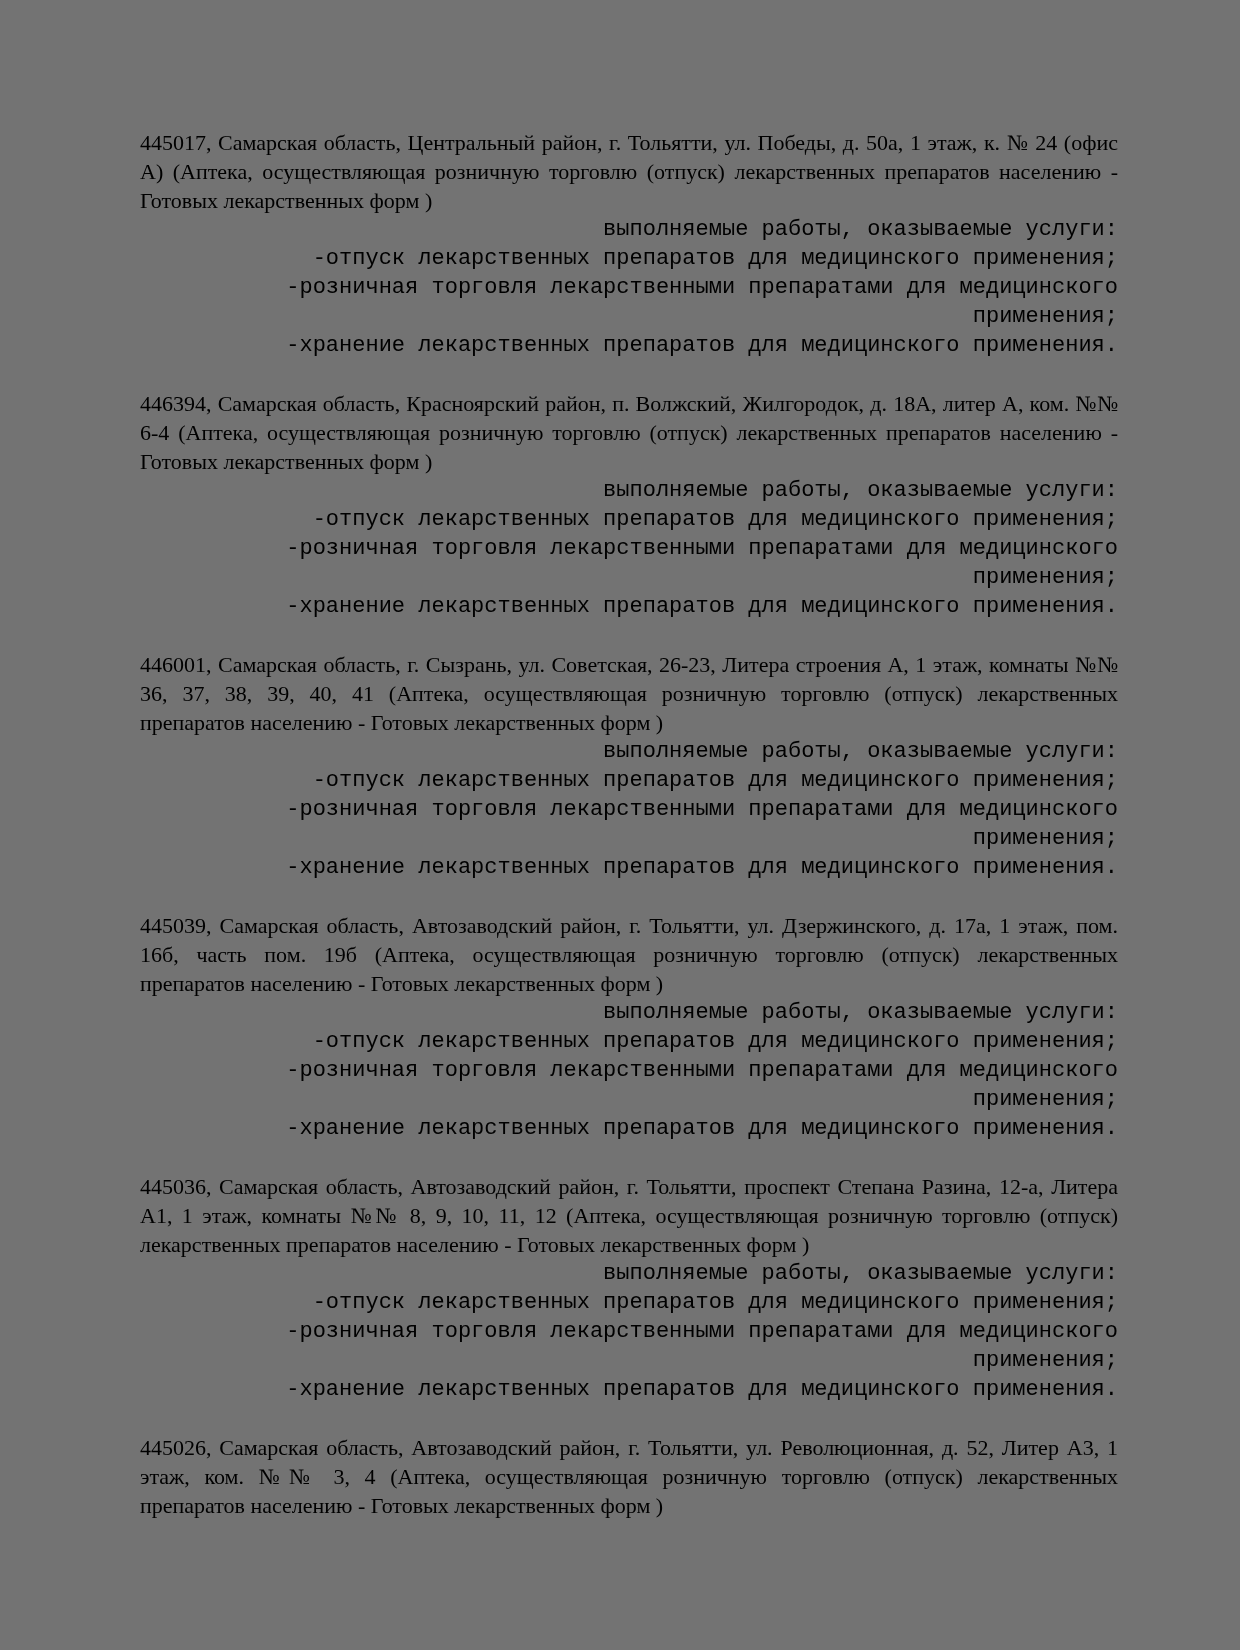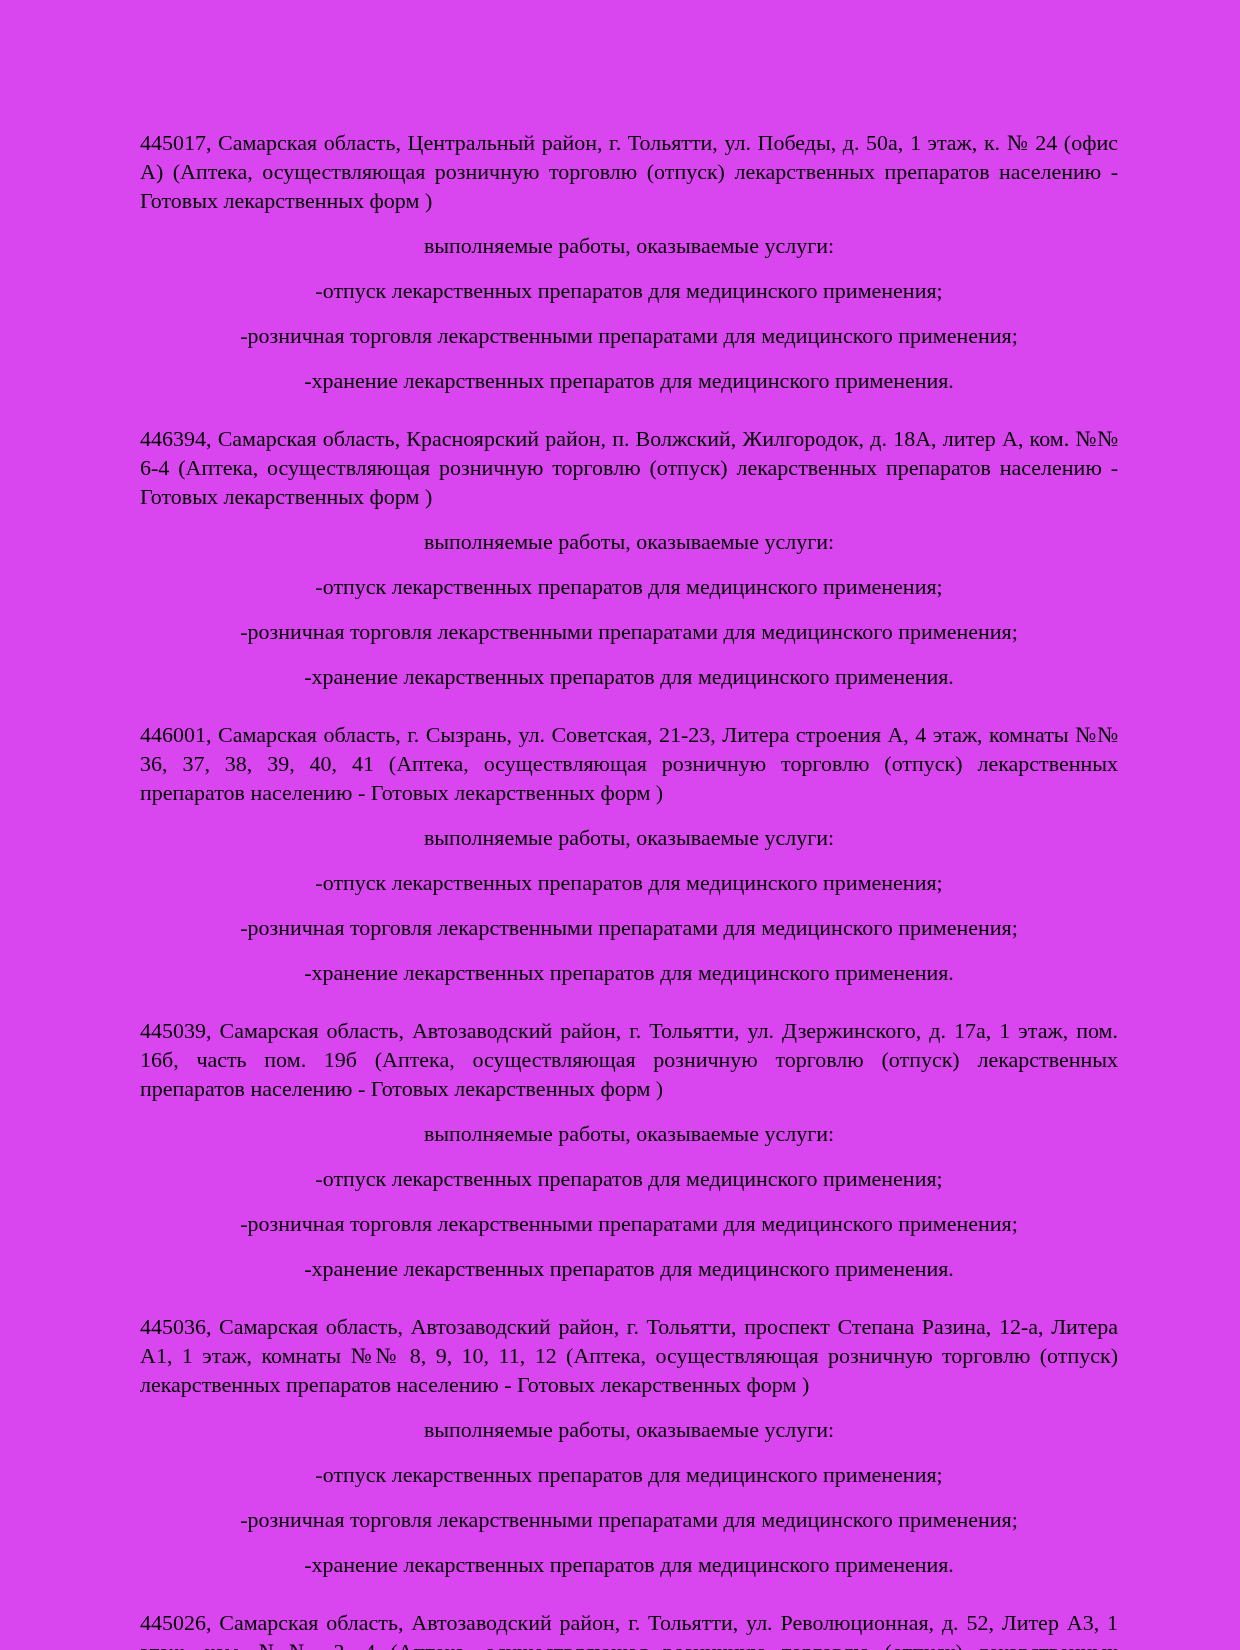--- a/index.html
+++ b/index.html
@@ -14,30 +14,31 @@
   }
   .page {
     box-sizing: border-box;
     width: 1240px;
     height: 1650px;
     padding: 128px 122px 0 140px;
     font-family: "Liberation Serif", "DejaVu Serif", serif;
     font-size: 22px;
     line-height: 29px;
     color: #000000;
-    background: #d946ef;
+    background: #737373;
   }
   .block { margin: 0 0 29px 0; }
   .address {
     margin: 0;
     text-align: justify;
   }
   .svc-header, .svc-line {
-    margin: 16px;
-    text-align: center;
+    margin: 0;
+    text-align: right;
+    font-family: Liberation Mono, monospace;
   }
 </style>
 </head>
 <body>
 
 <div class="page">
 
   <section class="block">
     <p class="address">445017, Самарская область, Центральный район, г. Тольятти, ул. Победы, д. 50а, 1 этаж, к. № 24 (офис А) (Аптека, осуществляющая розничную торговлю (отпуск) лекарственных препаратов населению - Готовых лекарственных форм )</p>
     <p class="svc-header">выполняемые работы, оказываемые услуги:</p>
@@ -48,21 +49,21 @@
 
   <section class="block">
     <p class="address">446394, Самарская область, Красноярский район, п. Волжский, Жилгородок, д. 18А, литер А, ком. №№ 6-4 (Аптека, осуществляющая розничную торговлю (отпуск) лекарственных препаратов населению - Готовых лекарственных форм )</p>
     <p class="svc-header">выполняемые работы, оказываемые услуги:</p>
     <p class="svc-line">-отпуск лекарственных препаратов для медицинского применения;</p>
     <p class="svc-line">-розничная торговля лекарственными препаратами для медицинского применения;</p>
     <p class="svc-line">-хранение лекарственных препаратов для медицинского применения.</p>
   </section>
 
   <section class="block">
-    <p class="address">446001, Самарская область, г. Сызрань, ул. Советская, 21-23, Литера строения А, 4 этаж, комнаты №№ 36, 37, 38, 39, 40, 41 (Аптека, осуществляющая розничную торговлю (отпуск) лекарственных препаратов населению - Готовых лекарственных форм )</p>
+    <p class="address">446001, Самарская область, г. Сызрань, ул. Советская, 26-23, Литера строения А, 1 этаж, комнаты №№ 36, 37, 38, 39, 40, 41 (Аптека, осуществляющая розничную торговлю (отпуск) лекарственных препаратов населению - Готовых лекарственных форм )</p>
     <p class="svc-header">выполняемые работы, оказываемые услуги:</p>
     <p class="svc-line">-отпуск лекарственных препаратов для медицинского применения;</p>
     <p class="svc-line">-розничная торговля лекарственными препаратами для медицинского применения;</p>
     <p class="svc-line">-хранение лекарственных препаратов для медицинского применения.</p>
   </section>
 
   <section class="block">
     <p class="address">445039, Самарская область, Автозаводский район, г. Тольятти, ул. Дзержинского, д. 17а, 1 этаж, пом. 16б, часть пом. 19б (Аптека, осуществляющая розничную торговлю (отпуск) лекарственных препаратов населению - Готовых лекарственных форм )</p>
     <p class="svc-header">выполняемые работы, оказываемые услуги:</p>
     <p class="svc-line">-отпуск лекарственных препаратов для медицинского применения;</p>

